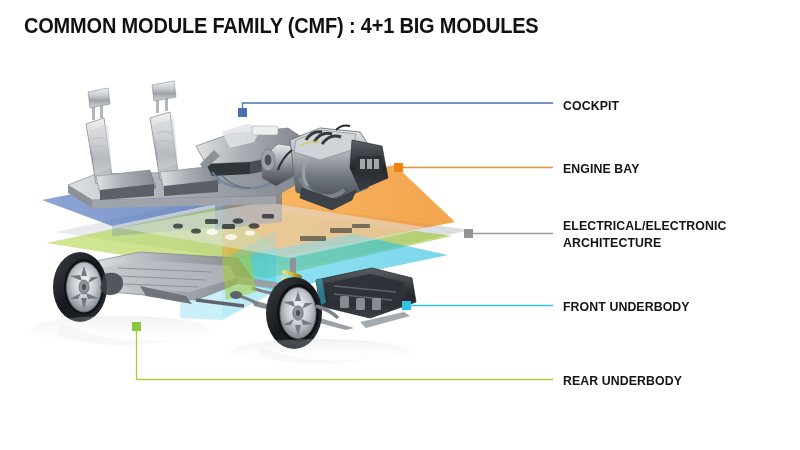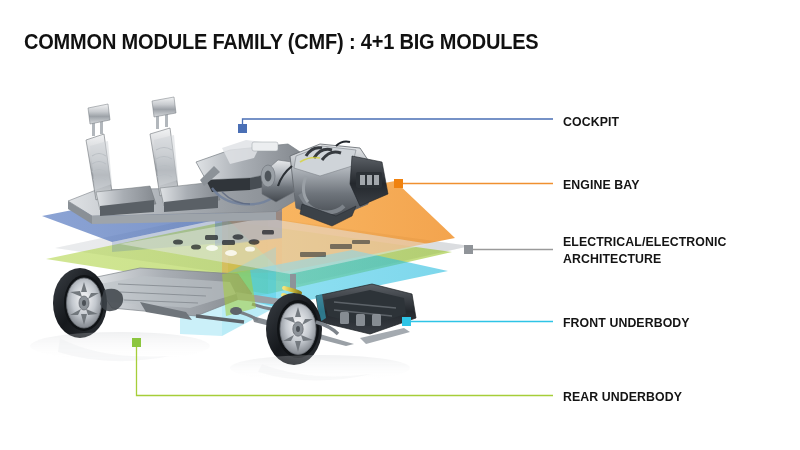--- a/index.html
+++ b/index.html
@@ -9,21 +9,21 @@
   }
   body {
     width: 800px;
     height: 450px;
     overflow: hidden;
     font-family: "Liberation Sans", sans-serif;
     position: relative;
   }
   #stage {
     position: absolute;
-    left: 0; top: 16px;
+    left: 0; top: 0;
     width: 800px;
     height: 322px;
     background: #ffffff;
   }
 
   
   #title {
     position: absolute;
     left: 24px;
     top: 14px;

